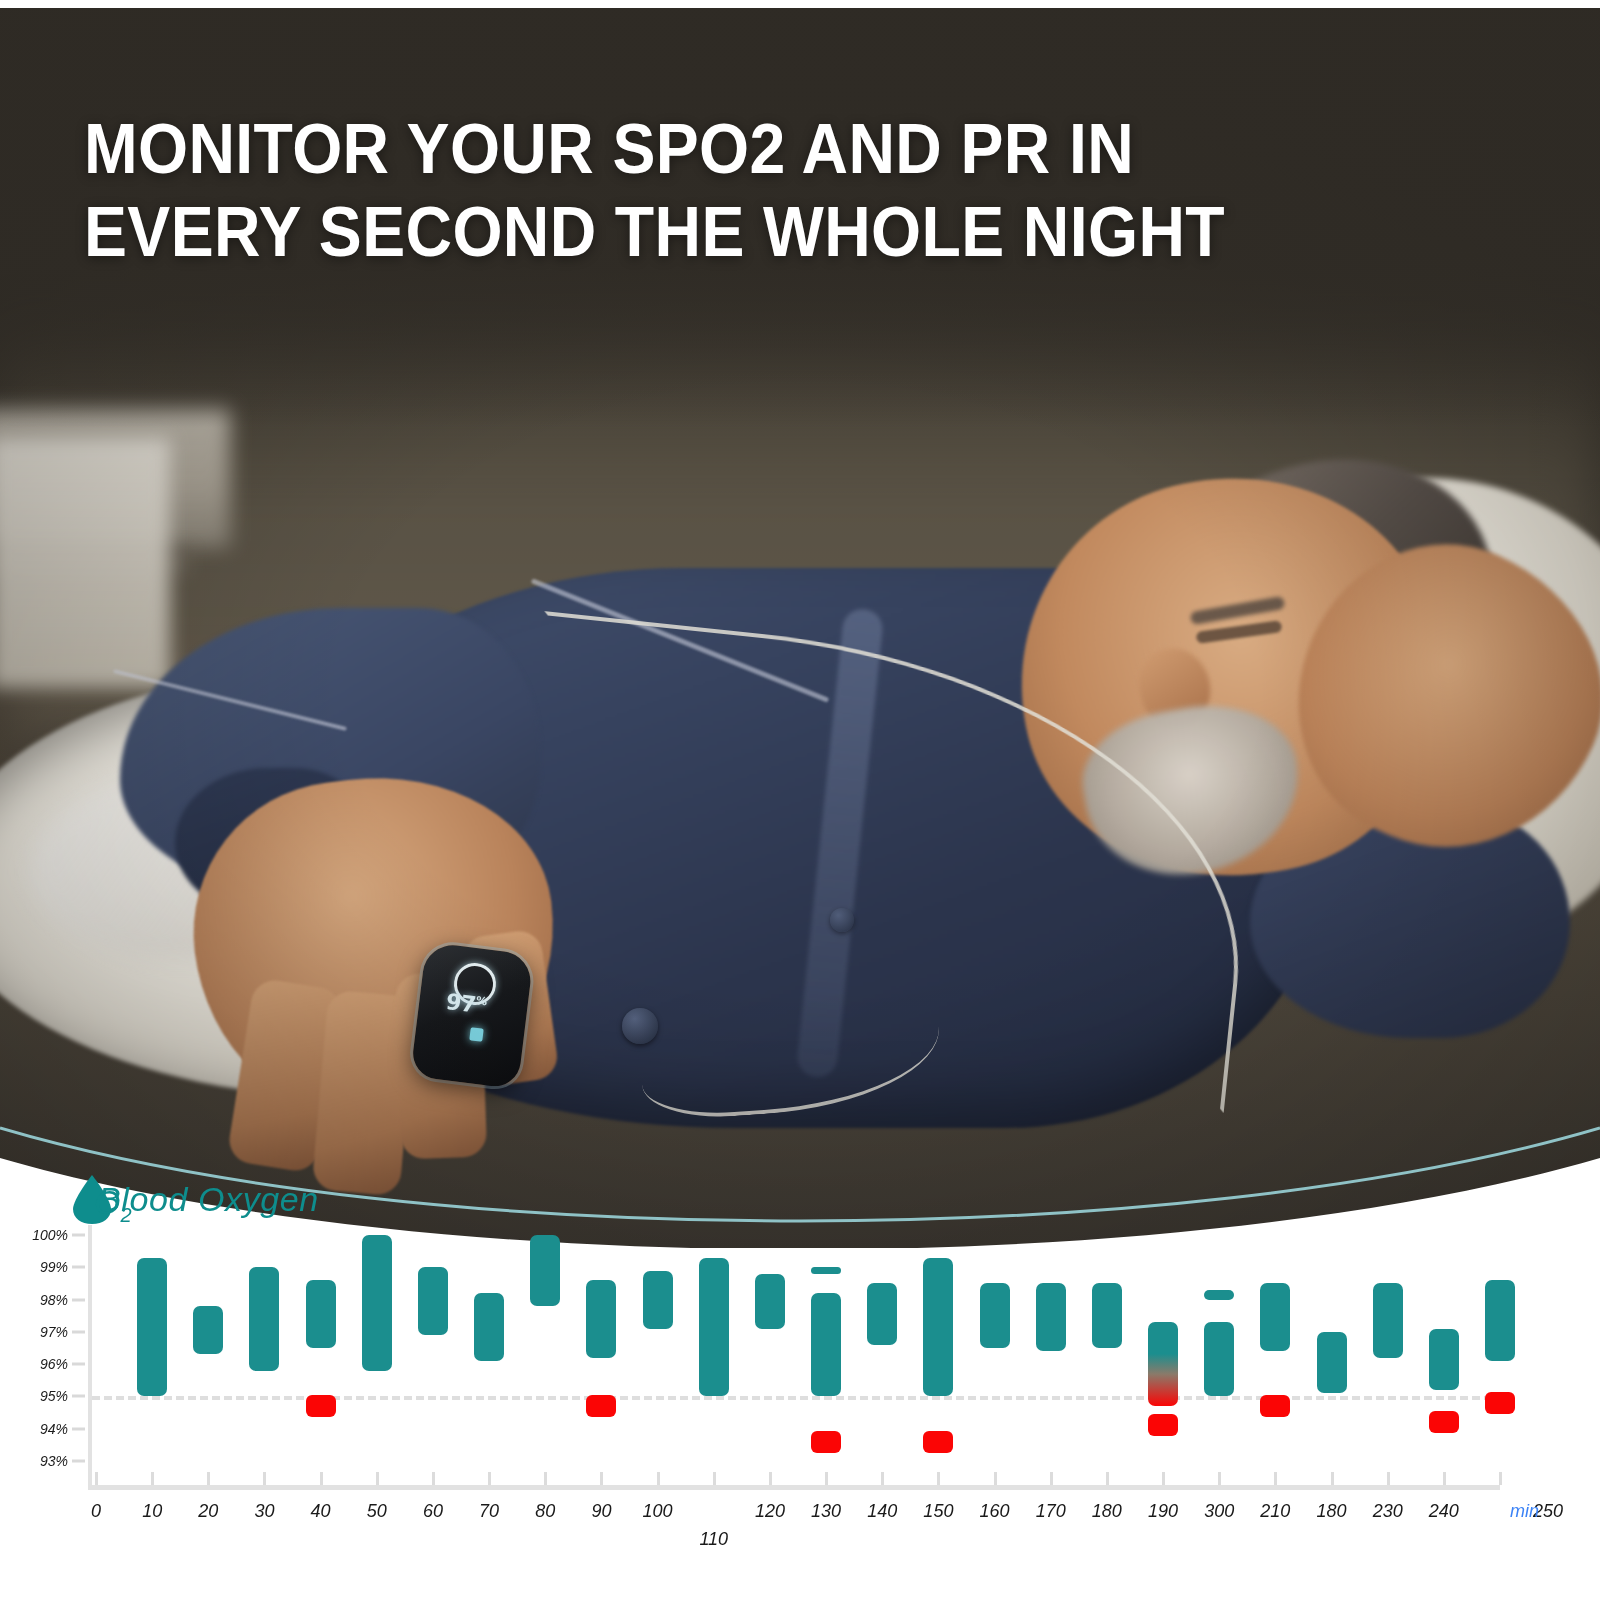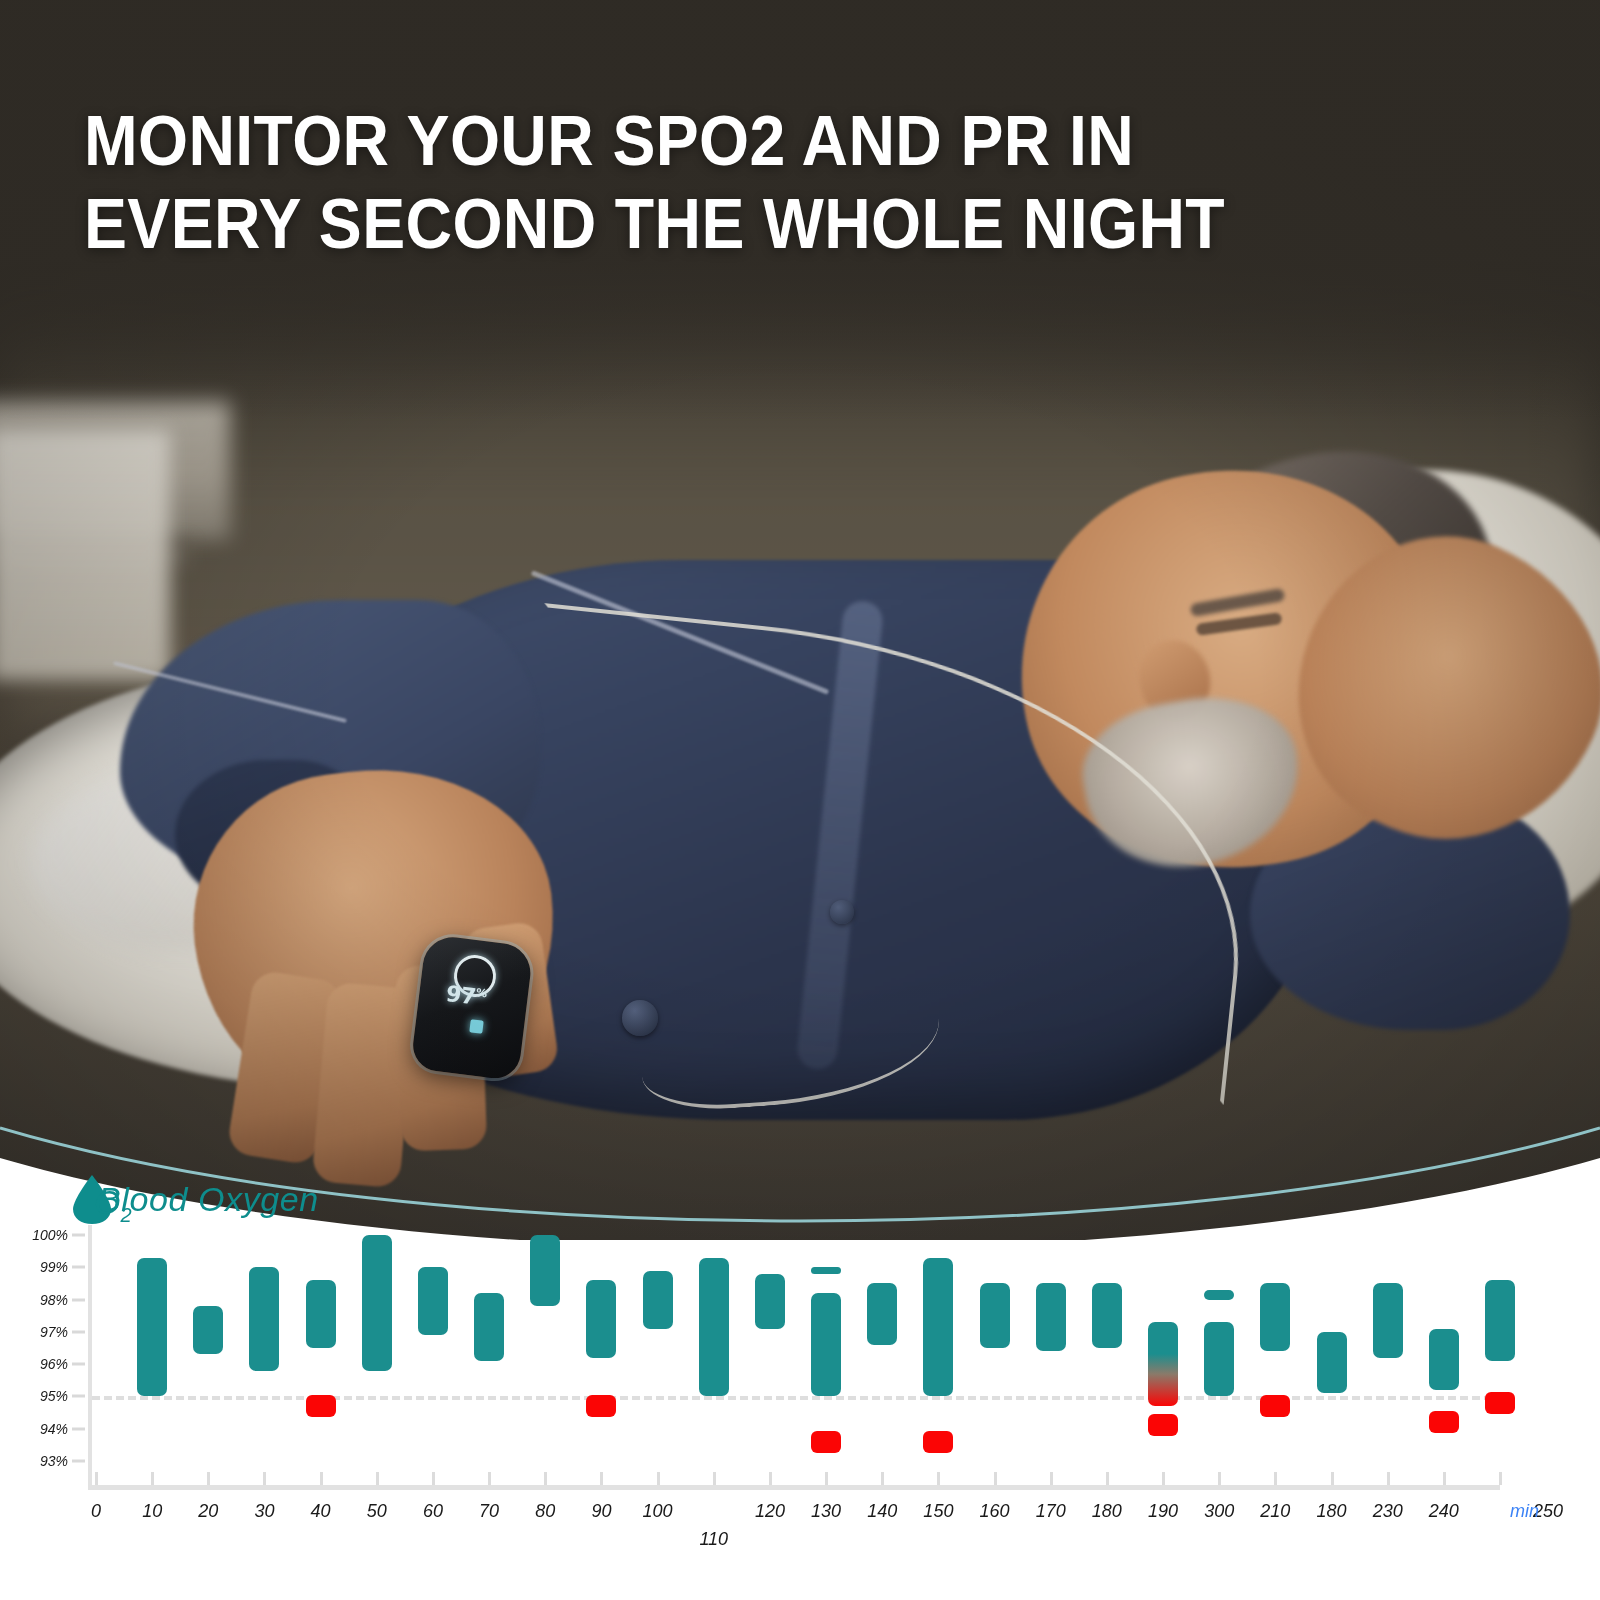--- a/index.html
+++ b/index.html
@@ -4,21 +4,21 @@
 <style>
   html,body{margin:0;padding:0;}
   body{
     width:1600px;height:1600px;overflow:hidden;
     font-family:"Liberation Sans", sans-serif;
     background:#ffffff;position:relative;
   }
 
   
   #hero{
-    position:absolute;left:0;top:0;width:1600px;height:1240px;
+    position:absolute;left:0;top:8px;width:1600px;height:1240px;
     overflow:hidden;background:#15803d;
   }
   
   .room{
     position:absolute;inset:0;
     background:
       linear-gradient(180deg,#3a352e 0%,#3c372f 38%,#474036 55%,#554d40 70%,#3f3a33 100%);
   }
   .wall-dark{
     position:absolute;left:0;top:0;width:1600px;height:470px;

